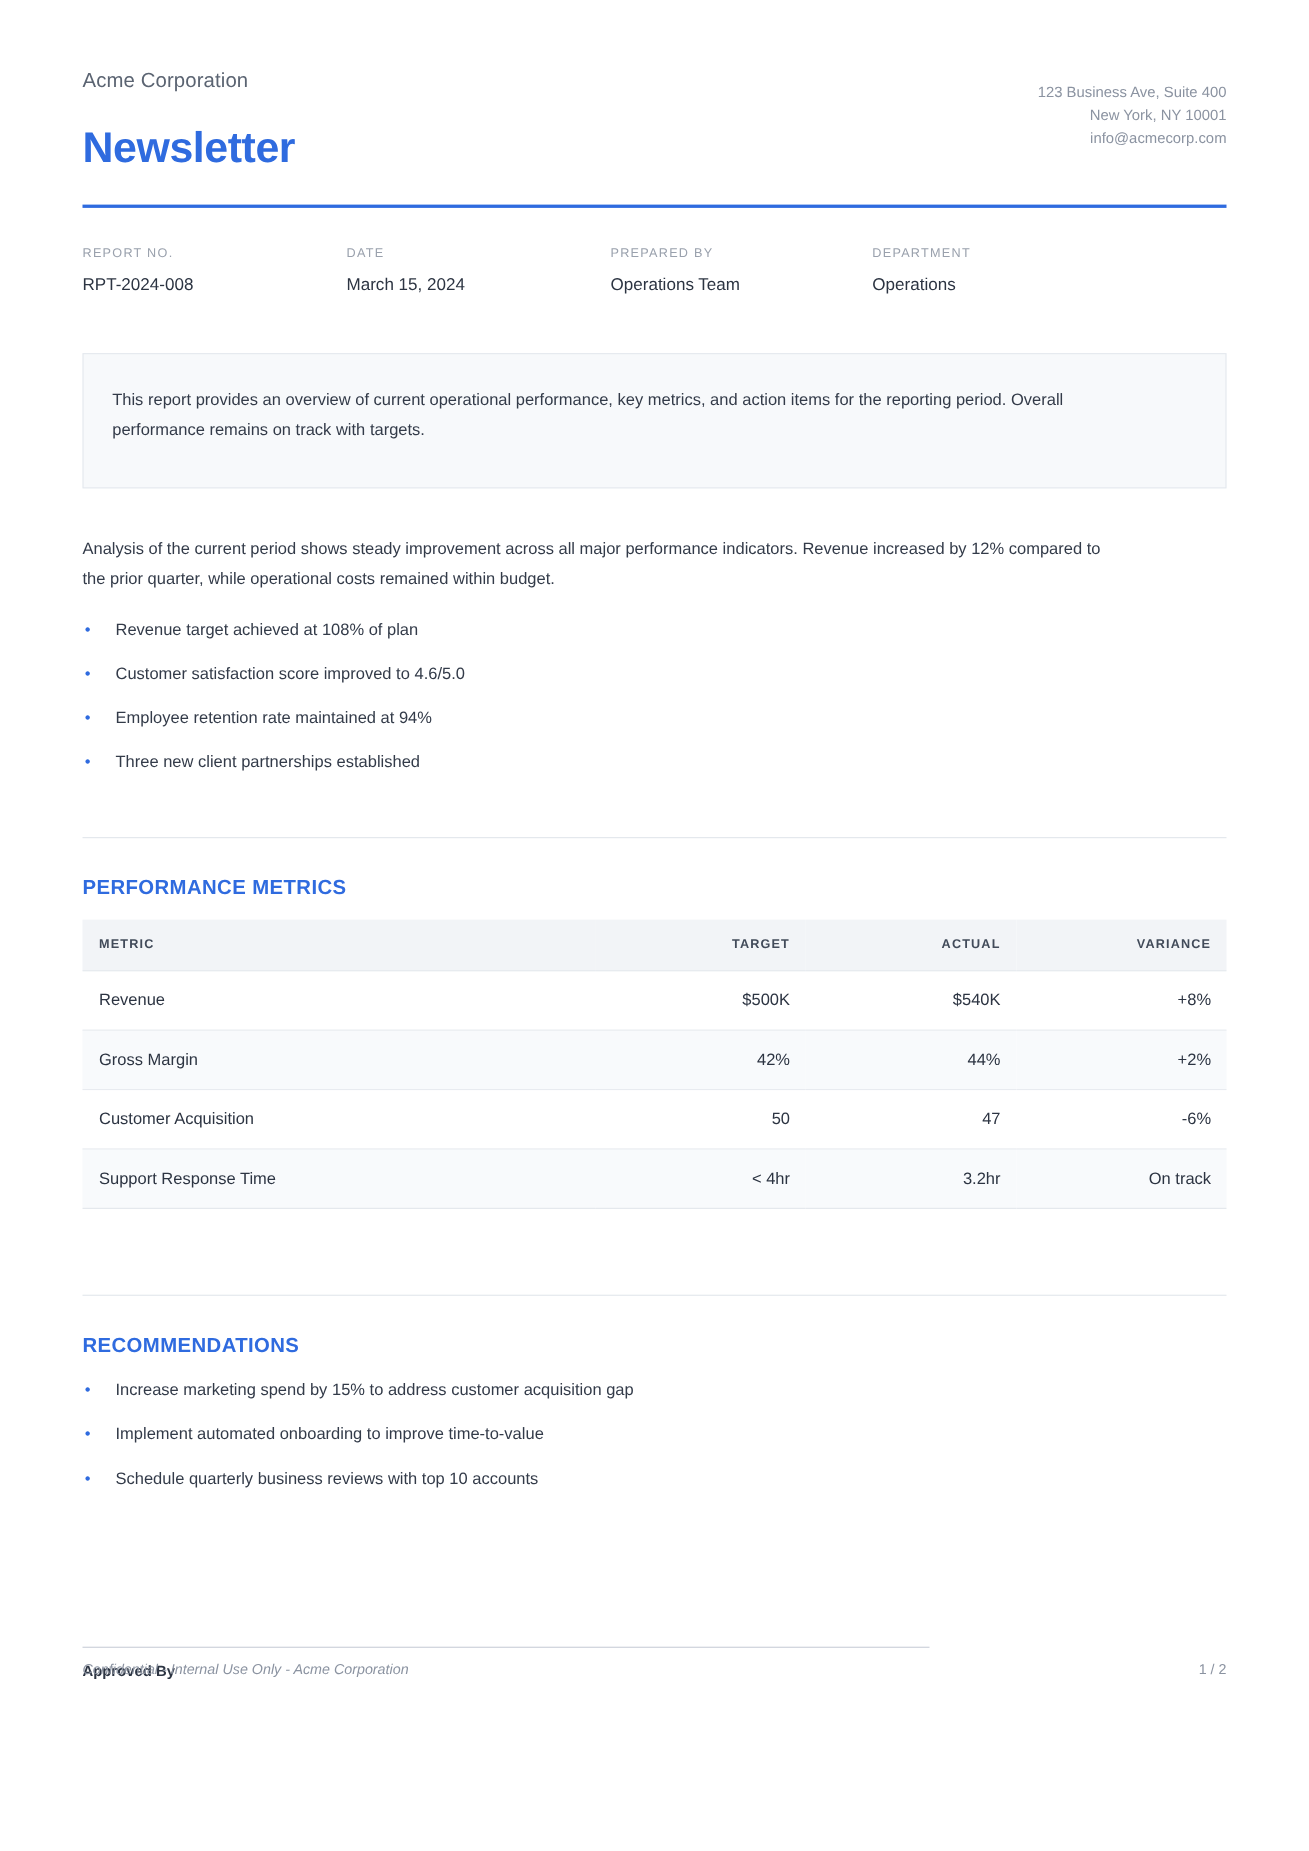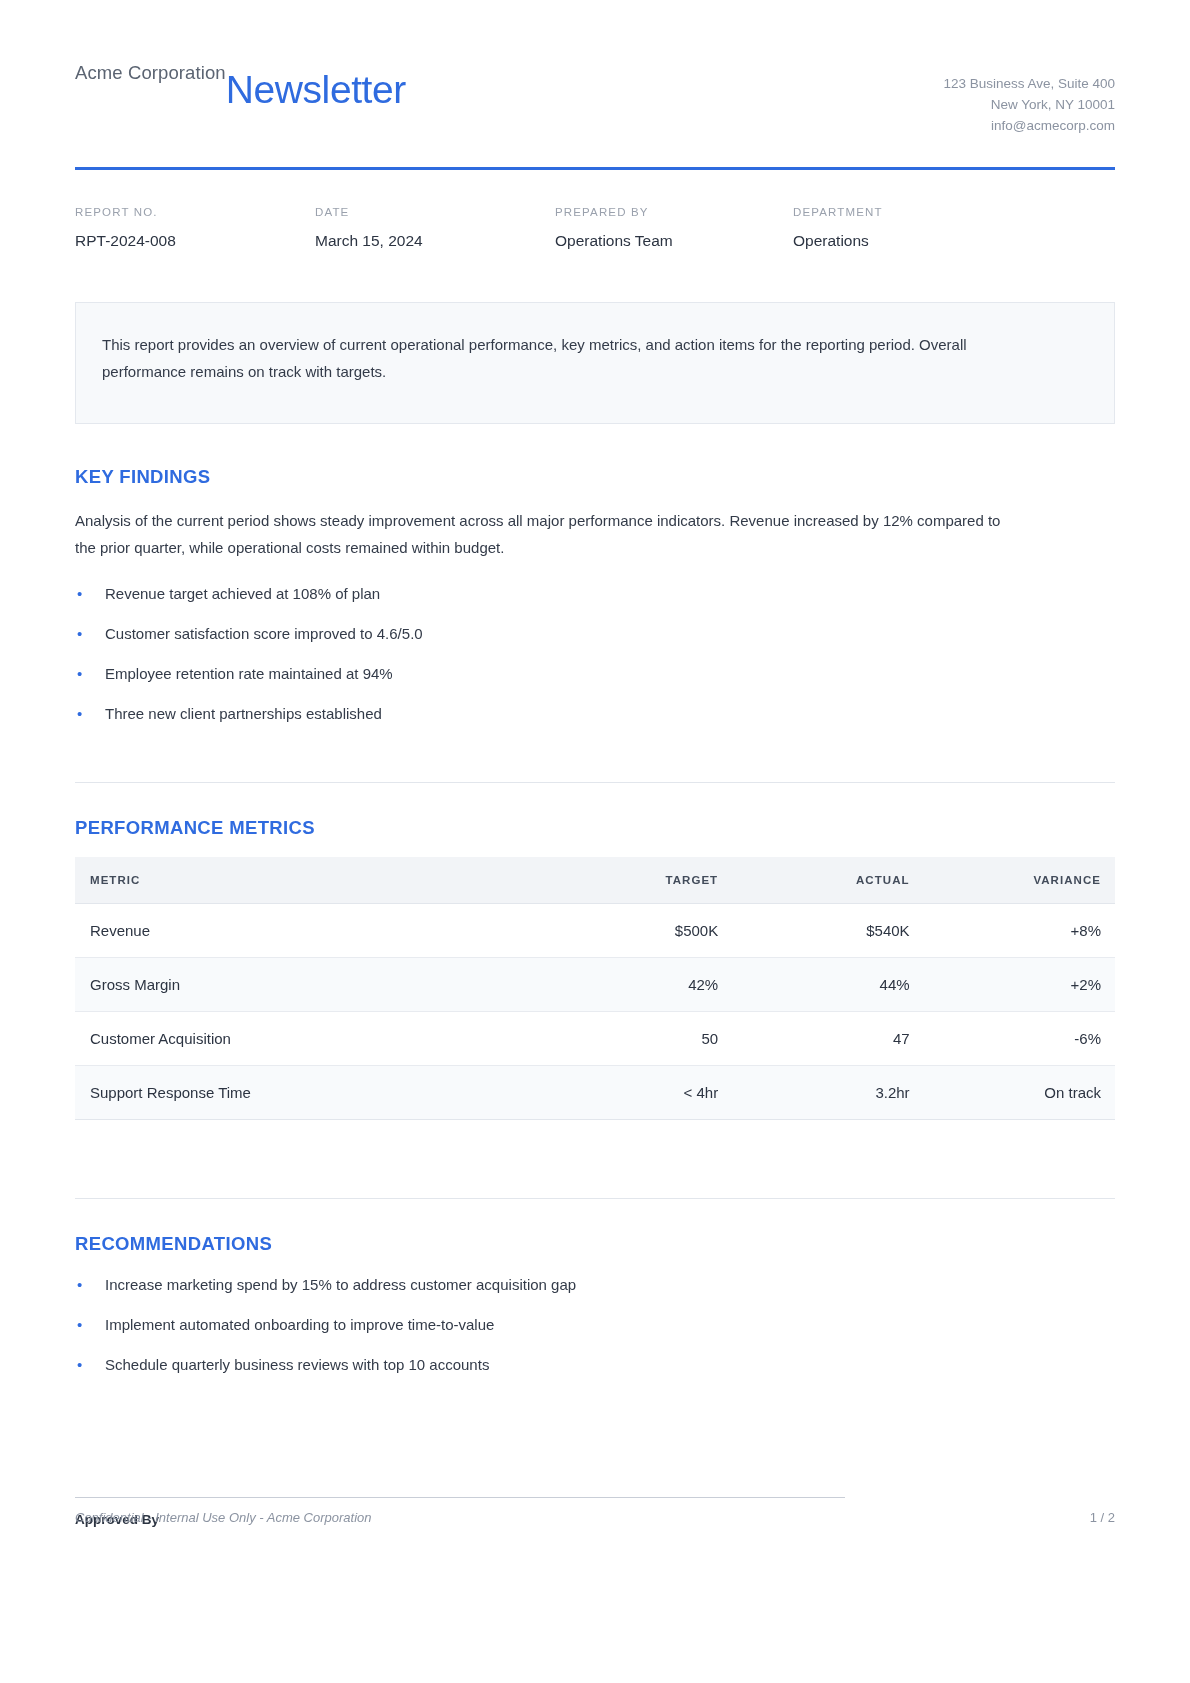--- a/index.html
+++ b/index.html
@@ -22,33 +22,33 @@
     overflow: hidden;
   }
 
   
   .doc-header {
     display: flex;
     justify-content: space-between;
     align-items: flex-start;
     padding-top: 62px;
   }
-  .brand-block { display: flex; }
+  .brand-block { display: flex; flex-direction: column; }
   .company-name {
     font-size: 18.5px;
     color: #5b6472;
     letter-spacing: 0.1px;
     line-height: 1.2;
   }
   .doc-title {
     font-size: 39px;
-    font-weight: normal;
+    font-weight: bold;
     color: #2f6bdf;
     letter-spacing: -0.4px;
-    margin-top: 8px;
+    margin-top: 31px;
     line-height: 1.05;
   }
   .contact-block {
     text-align: right;
     font-size: 13.5px;
     color: #8b93a1;
     line-height: 1.55;
     padding-top: 12px;
   }
   .rule-primary {
@@ -250,21 +250,20 @@
       <div class="meta-label">DEPARTMENT</div>
       <div class="meta-value">Operations</div>
     </div>
   </div>
 
   <div class="summary-box">
     <p class="summary-text">This report provides an overview of current operational performance, key metrics, and action items for the reporting period. Overall performance remains on track with targets.</p>
   </div>
 
   <div class="section">
-    <h2 class="section-heading">KEY FINDINGS</h2>
     <p class="body-text">Analysis of the current period shows steady improvement across all major performance indicators. Revenue increased by 12% compared to the prior quarter, while operational costs remained within budget.</p>
     <ul class="bullets">
       <li>
         <span class="bullet-dot">•</span>
         <span>Revenue target achieved at 108% of plan</span>
       </li>
       <li>
         <span class="bullet-dot">•</span>
         <span>Customer satisfaction score improved to 4.6/5.0</span>
       </li>

